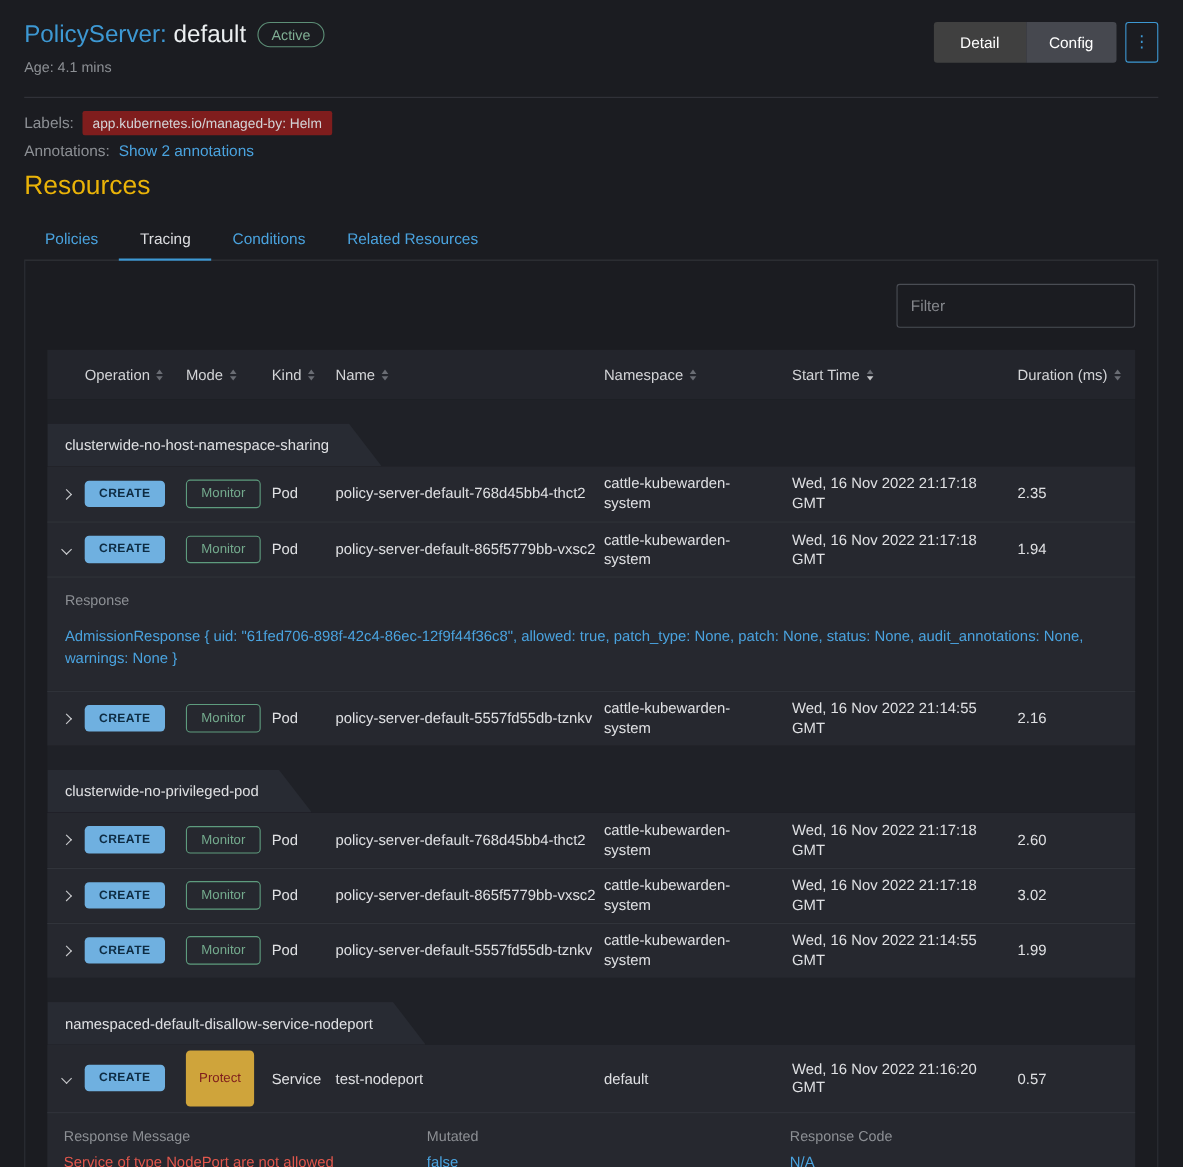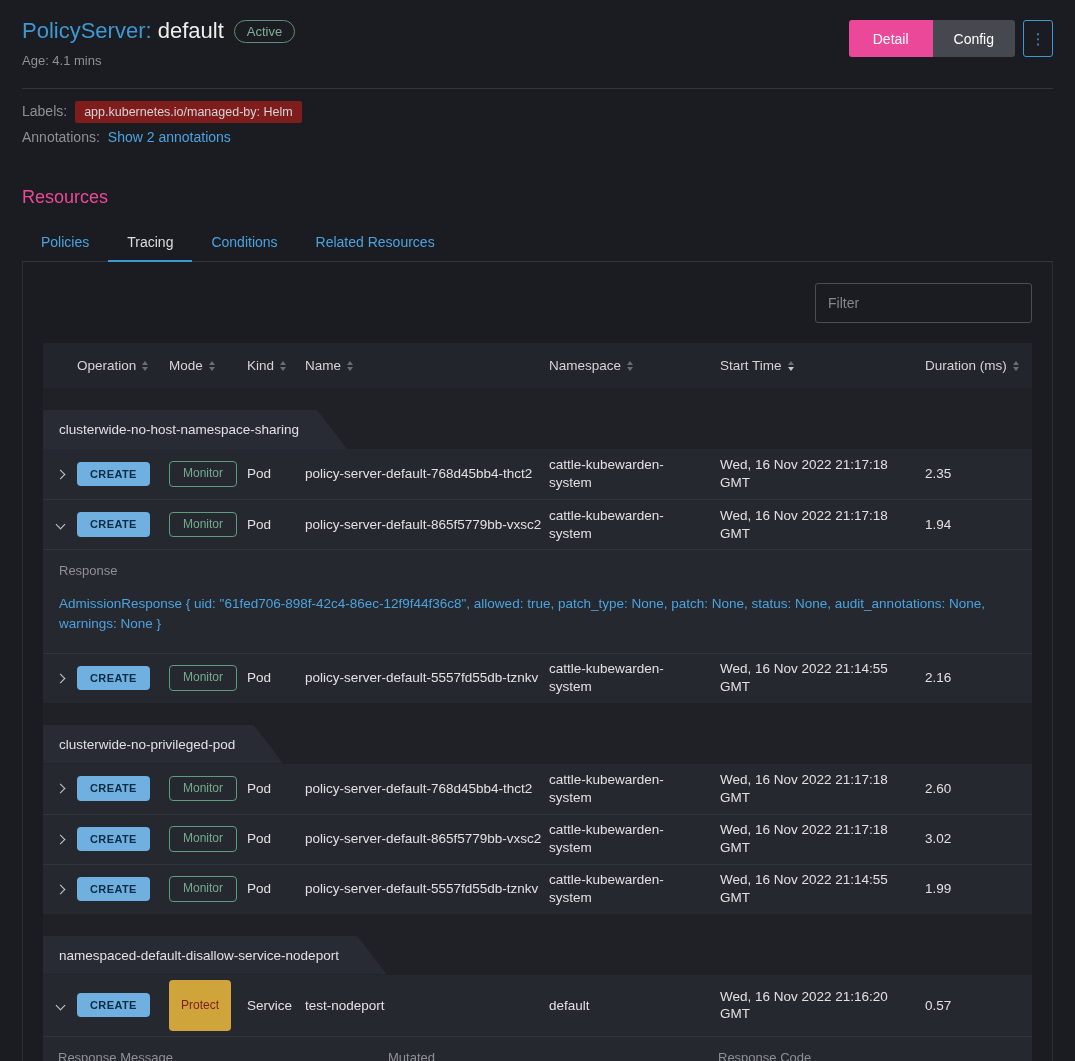--- a/index.html
+++ b/index.html
@@ -8,30 +8,30 @@
 .page{padding:18px 22px 0}
 .header-row{display:flex;justify-content:space-between;align-items:flex-start}
 .title-line{display:flex;align-items:center;gap:10px}
 .title{font-size:22px;font-weight:400}
 .t-type{color:#3d98d3}
 .t-name{color:#eceff1}
 .badge-active{border:1px solid #5d8f77;color:#7fae93;border-radius:14px;padding:3px 12px;font-size:13px}
 .age{color:#8d9095;font-size:13px;margin-top:9px}
 .header-actions{display:flex;align-items:center;margin-top:2px}
 .btn{font-family:inherit;font-size:14px;height:37px;border:none;cursor:pointer;color:#fff}
-.btn-detail{background:#ec4899;padding:0 24px;border-radius:3px 0 0 3px}
+.btn-detail{background:#404040;padding:0 24px;border-radius:3px 0 0 3px}
 .btn-config{background:#46484f;padding:0 21px;border-radius:0 3px 3px 0}
 .btn-kebab{background:transparent;border:1px solid #3d98d3;color:#3d98d3;width:30px;height:37px;margin-left:8px;border-radius:3px;font-size:15px;line-height:1}
 .divider{border-top:1px solid #33353b;margin-top:20px}
 .meta-row{display:flex;align-items:flex-end;gap:8px;margin-top:14px;font-size:14px}
 .meta-row + .meta-row{margin-top:10px}
 .muted{color:#8d9095}
 .chip{background:#7f1d1d;color:#d3d4d7;font-size:12.5px;padding:4px 9px;border-radius:2px}
 .link{color:#4aa3df;cursor:pointer;text-decoration:none}
-.section-title{font-size:18px;font-weight:400;color:#ec4899;margin-top:42px}
+.section-title{font-size:24px;font-weight:400;color:#eab308;margin-top:10px}
 .tab-bar{display:flex;margin-top:16px;border-bottom:1px solid #33353b}
 .tab{padding:10px 19px 11px;font-size:14px;color:#4aa3df;cursor:pointer;position:relative}
 .tab.active{color:#dcdde0}
 .tab.active::after{content:"";position:absolute;left:0;right:0;bottom:-1px;height:2px;background:#3d98d3}
 .panel{border:1px solid #2c2e35;border-top:none;padding:0 20px 22px;min-height:795px}
 .filter-row{display:flex;justify-content:flex-end;padding:21px 0 20px}
 .filter-input{width:217px;height:40px;background:transparent;border:1px solid #4a4d54;border-radius:3px;color:#d6d7d9;padding:0 12px;font-size:14px;outline:none}
 .filter-input::placeholder{color:#85878c}
 .thead,.trow{display:grid;grid-template-columns:34px 92px 78px 58px 244px 171px 205px 1fr;align-items:center}
 .thead{background:#23252c}

